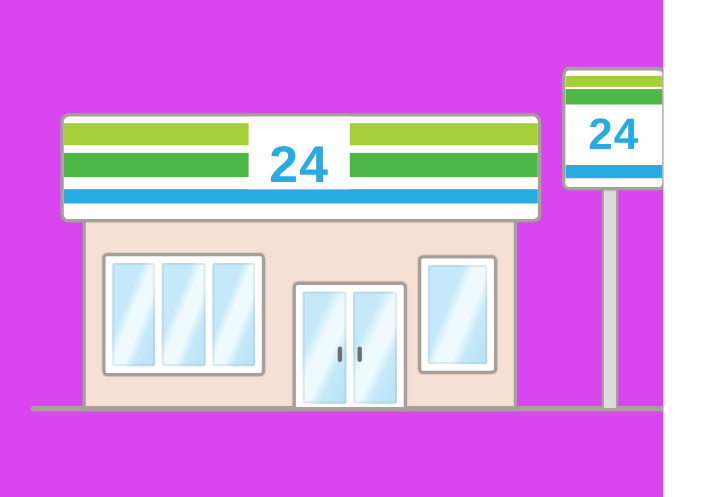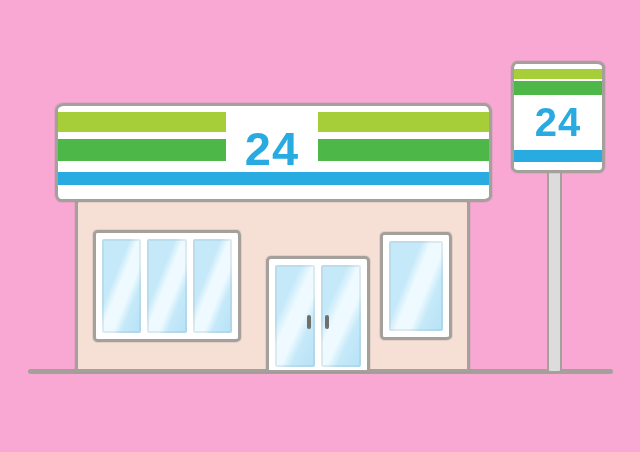--- a/index.html
+++ b/index.html
@@ -3,24 +3,25 @@
 <meta charset="utf-8">
 <style>
   html, body {
     margin: 0;
     padding: 0;
     background: #ffffff;
     font-family: "Liberation Sans", sans-serif;
   }
   .canvas {
     position: relative;
-    width: 640px;
+    width: 563px;
     height: 452px;
-    background: #f9a8d4;
+    background: #d946ef;
     overflow: hidden;
+    padding-left: 40px;
   }
   
   .ground {
     position: absolute;
     left: 28px; top: 369px;
     width: 585px; height: 5px;
     background: var(--color-outline, #a5a09b);
     border-radius: 3px;
   }
   

